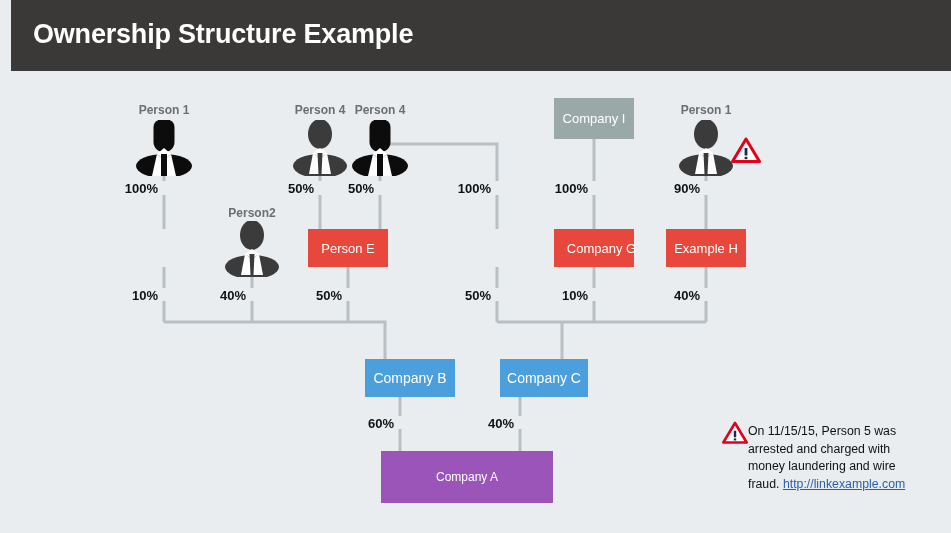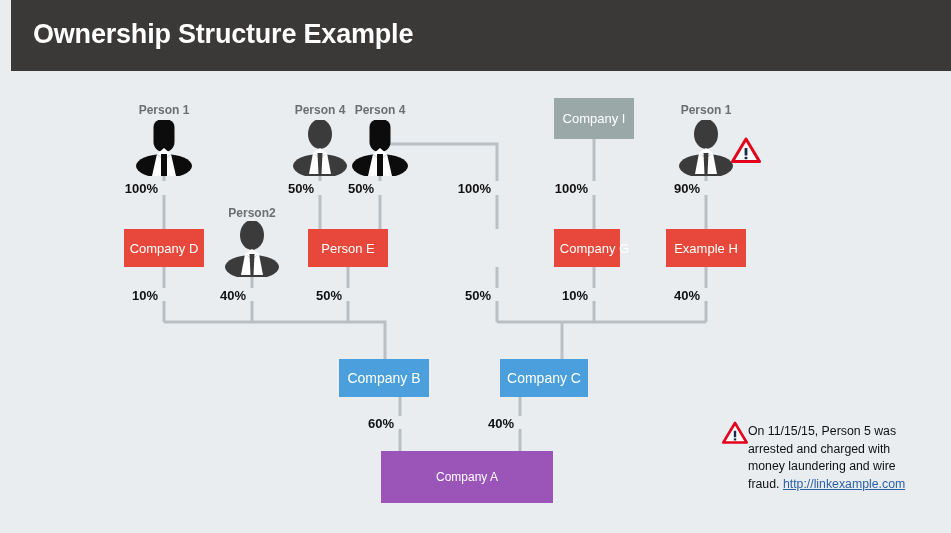--- a/index.html
+++ b/index.html
@@ -254,23 +254,20 @@
     </div>
     <div class="warn" style="left:731px; top:66px;">
       <svg width="30" height="26" viewBox="0 0 30 26" xmlns="http://www.w3.org/2000/svg">
         <path d="M15 2 L28.5 24.5 L1.5 24.5 Z" fill="#ffffff" stroke="#e3001b" stroke-width="3" stroke-linejoin="round"></path>
         <rect x="13.6" y="11" width="2.8" height="7.5" fill="#1b2b4b"></rect>
         <rect x="13.6" y="19.8" width="2.8" height="2.4" fill="#1b2b4b"></rect>
       </svg>
     </div>
     <div class="pct" style="left:656px; top:110px; width:44px;">90%</div>
 
-    <div class="node red" style="left:124px; top:158px; width:80px; height:38px;">
-      <span>Company D</span>
-    </div>
     <div class="pct" style="left:112px; top:217px; width:46px;">10%</div>
 
     <div class="person-label" style="left:201px; top:135px; width:102px;">Person2</div>
     <div class="person-icon" style="left:223px; top:150px;">
       <svg viewBox="0 0 58 56" xmlns="http://www.w3.org/2000/svg">
         <g fill="#3b3b3b">
           <ellipse cx="29" cy="14" rx="12" ry="15"></ellipse>
           <ellipse cx="29" cy="46" rx="27" ry="12"></ellipse>
           <path d="M29 28 L22 33 L29 38 L36 33 Z" fill="#ffffff"></path>
           <path d="M22 33 L18 54 L29 54 L29 38 Z" fill="#ffffff"></path>
@@ -281,31 +278,31 @@
     </div>
     <div class="pct" style="left:200px; top:217px; width:46px;">40%</div>
 
     <div class="node red" style="left:308px; top:158px; width:80px; height:38px;">
       <span>Person E</span>
     </div>
     <div class="pct" style="left:296px; top:217px; width:46px;">50%</div>
 
     <div class="pct" style="left:445px; top:217px; width:46px;">50%</div>
 
-    <div class="node red" style="left:554px; top:158px; width:66px; height:38px;padding-left:15px;">
+    <div class="node red" style="left:554px; top:158px; width:80px; height:38px;padding-left:15px;">
       <span>Company G</span>
     </div>
     <div class="pct" style="left:542px; top:217px; width:46px;">10%</div>
 
     <div class="node red" style="left:666px; top:158px; width:80px; height:38px;">
       <span>Example H</span>
     </div>
     <div class="pct" style="left:654px; top:217px; width:46px;">40%</div>
 
-    <div class="node blue" style="left:339px; top:288px; width:90px; height:38px;">
+    <div class="node blue" style="left:365px; top:288px; width:90px; height:38px;">
       <span>Company B</span>
     </div>
     <div class="pct" style="left:348px; top:345px; width:46px;">60%</div>
 
     <div class="node blue" style="left:500px; top:288px; width:88px; height:38px;">
       <span>Company C</span>
     </div>
     <div class="pct" style="left:468px; top:345px; width:46px;">40%</div>
 
     <div class="node purple" style="left:381px; top:380px; width:172px; height:52px;">

